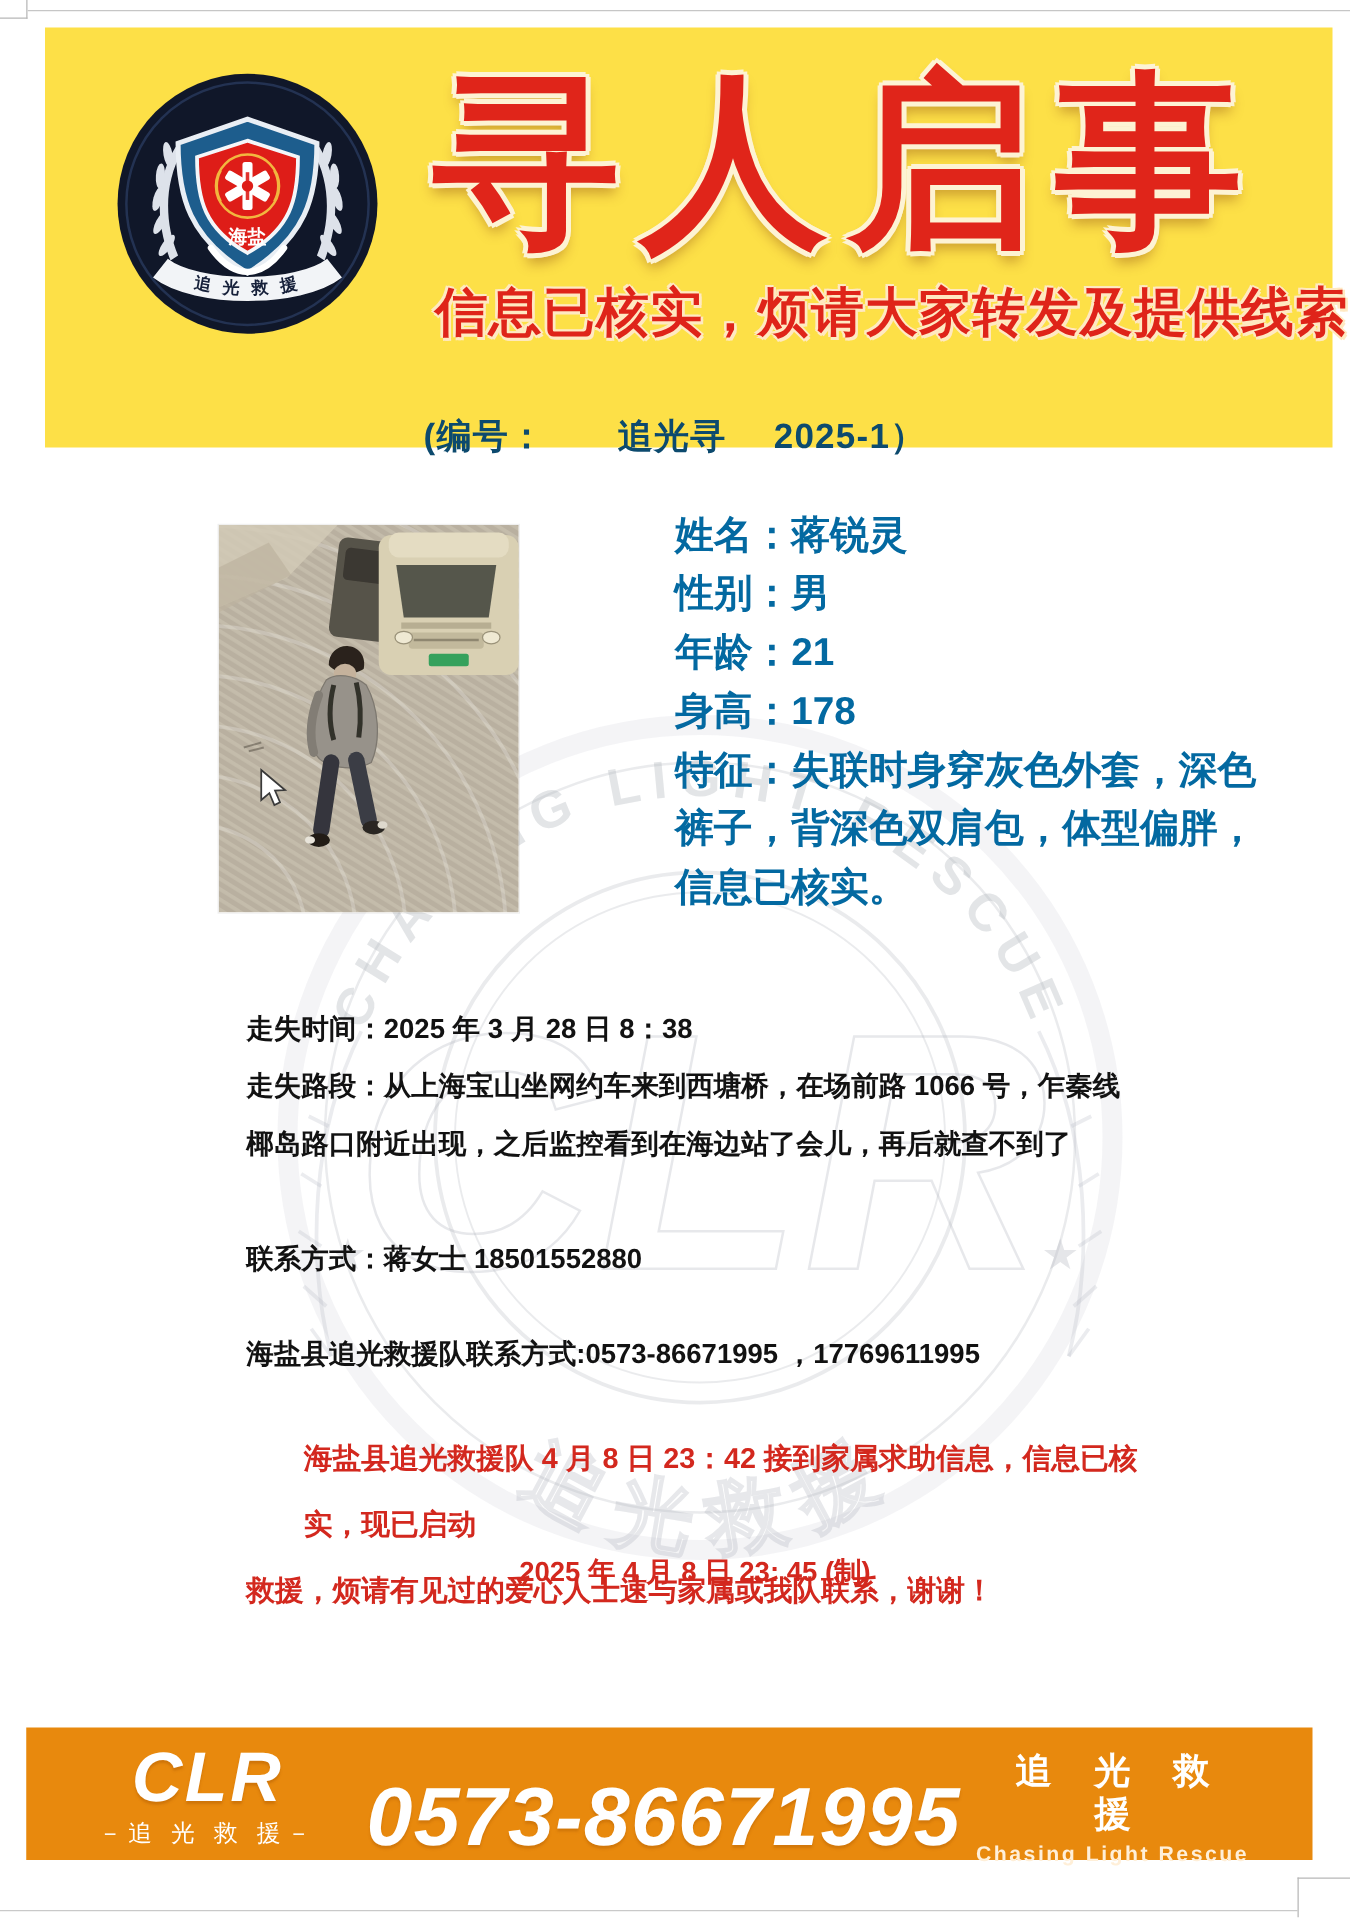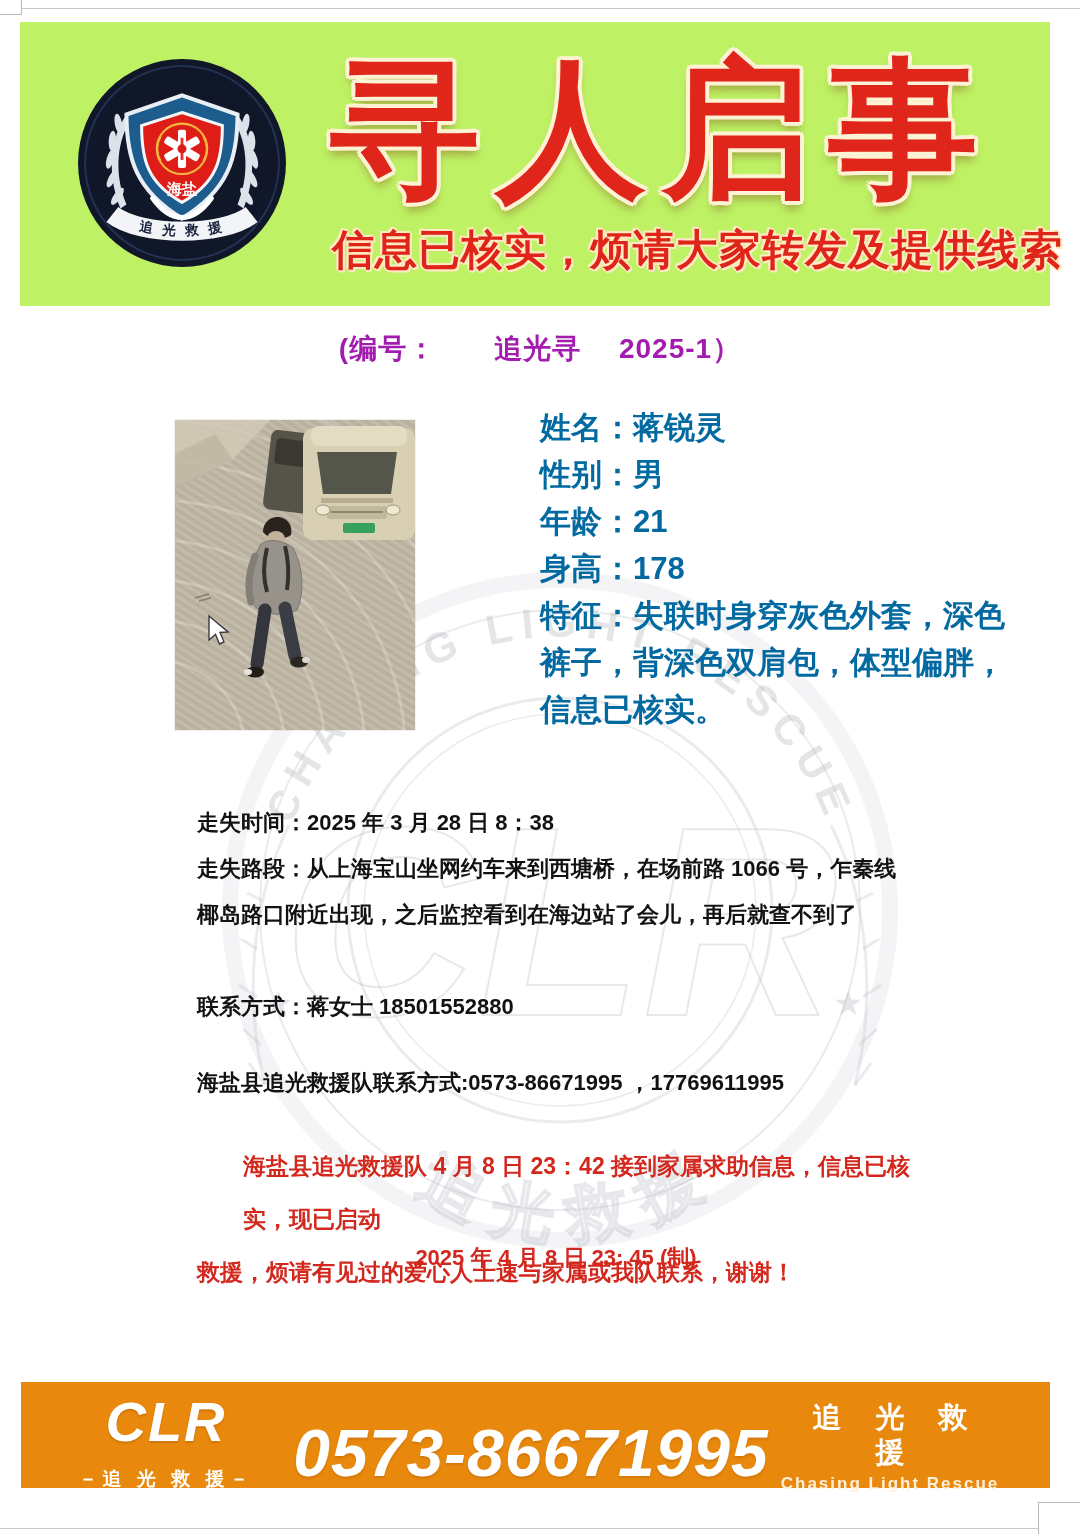--- a/index.html
+++ b/index.html
@@ -9,21 +9,21 @@
     font-family:"Liberation Sans","DejaVu Sans",sans-serif;
     -webkit-font-smoothing:antialiased;
   }
   
   .rule-top{position:absolute;left:22px;top:8px;right:0;height:1px;background:#c6c6c6;}
   .corner-box-tl{position:absolute;left:0;top:0;width:21px;height:14px;background:#fff;border-right:1px solid #b8b8b8;border-bottom:1px solid #b8b8b8;}
   .rule-bottom{position:absolute;left:0;top:1528px;right:0;height:1px;background:#c9c9c9;}
   .corner-box-br{position:absolute;left:1038px;top:1502px;width:42px;height:32px;background:#fff;border-left:1px solid #b8b8b8;border-top:1px solid #b8b8b8;}
 
   
-  .banner{position:absolute;left:20px;top:22px;width:1030px;height:284px;background:#bef264;}
+  .banner{position:absolute;left:36px;top:22px;width:1030px;height:336px;background:#fde047;}
   .logo{position:absolute;left:56px;top:35px;width:212px;height:212px;}
   .title-row{
     position:absolute;left:310px;top:22px;width:648px;height:170px;
     display:flex;justify-content:space-between;align-items:center;
   }
   .title-char{
     font-size:150px;font-weight:900;color:#e0251a;line-height:1;
     text-shadow:
       -4px 0 0 #fdf3d4, 4px 0 0 #fdf3d4, 0 -4px 0 #fdf3d4, 0 4px 0 #fdf3d4,
       -3px -3px 0 #fdf3d4, 3px 3px 0 #fdf3d4, -3px 3px 0 #fdf3d4, 3px -3px 0 #fdf3d4,
@@ -33,21 +33,21 @@
     position:absolute;left:312px;top:200px;width:690px;
     font-size:42px;font-weight:800;color:#df2419;letter-spacing:1px;white-space:nowrap;
     text-shadow:
       -2px 0 0 #ffe9c2, 2px 0 0 #ffe9c2, 0 -2px 0 #ffe9c2, 0 2px 0 #ffe9c2,
       -2px -2px 0 #ffe9c2, 2px 2px 0 #ffe9c2;
   }
 
   
   .serial{
     position:absolute;left:0;top:330px;width:1080px;text-align:center;
-    font-size:28px;font-weight:800;color:#a21caf;letter-spacing:1px;
+    font-size:28px;font-weight:800;color:#0c4a6e;letter-spacing:1px;
   }
 
   
   .watermark{position:absolute;left:205px;top:545px;width:710px;height:730px;pointer-events:none;}
 
   
   .photo{position:absolute;left:175px;top:420px;width:240px;height:310px;box-shadow:0 0 0 1px rgba(0,0,0,.06);}
 
   
   .info{
@@ -69,21 +69,21 @@
   .notice-date{
     position:absolute;left:197px;top:1238px;width:718px;text-align:center;
     font-size:22px;font-weight:700;color:#d3281e;line-height:40px;
   }
 
   
   .footer{position:absolute;left:21px;top:1382px;width:1029px;height:106px;background:#e8890d;color:#fff;}
   .footer-clr{position:absolute;left:40px;top:12px;width:210px;text-align:center;}
   .footer-clr .clr{font-size:56px;font-weight:900;font-style:italic;line-height:1;letter-spacing:2px;
     color:#fff;text-shadow:0 2px 2px rgba(160,80,0,.35);}
-  .footer-clr .clr-sub{font-size:19px;font-weight:700;letter-spacing:5px;margin-top:16px;color:#fff;}
+  .footer-clr .clr-sub{font-size:19px;font-weight:400;letter-spacing:5px;margin-top:4px;color:#fff;}
   .footer-phone{
     position:absolute;left:250px;top:16px;width:520px;text-align:center;
     font-size:66px;font-weight:900;font-style:italic;letter-spacing:1px;line-height:72px;
     color:#fff;text-shadow:0 2px 2px rgba(160,80,0,.3);margin-top:19px;
   }
   .footer-right{position:absolute;right:40px;top:18px;width:240px;text-align:center;}
   .footer-right .cn{font-size:29px;font-weight:700;letter-spacing:13px;line-height:1.2;padding-left:13px;}
   .footer-right .en{font-size:17px;font-weight:600;letter-spacing:2px;margin-top:4px;color:#ffefd8;}
 </style>
 </head>

